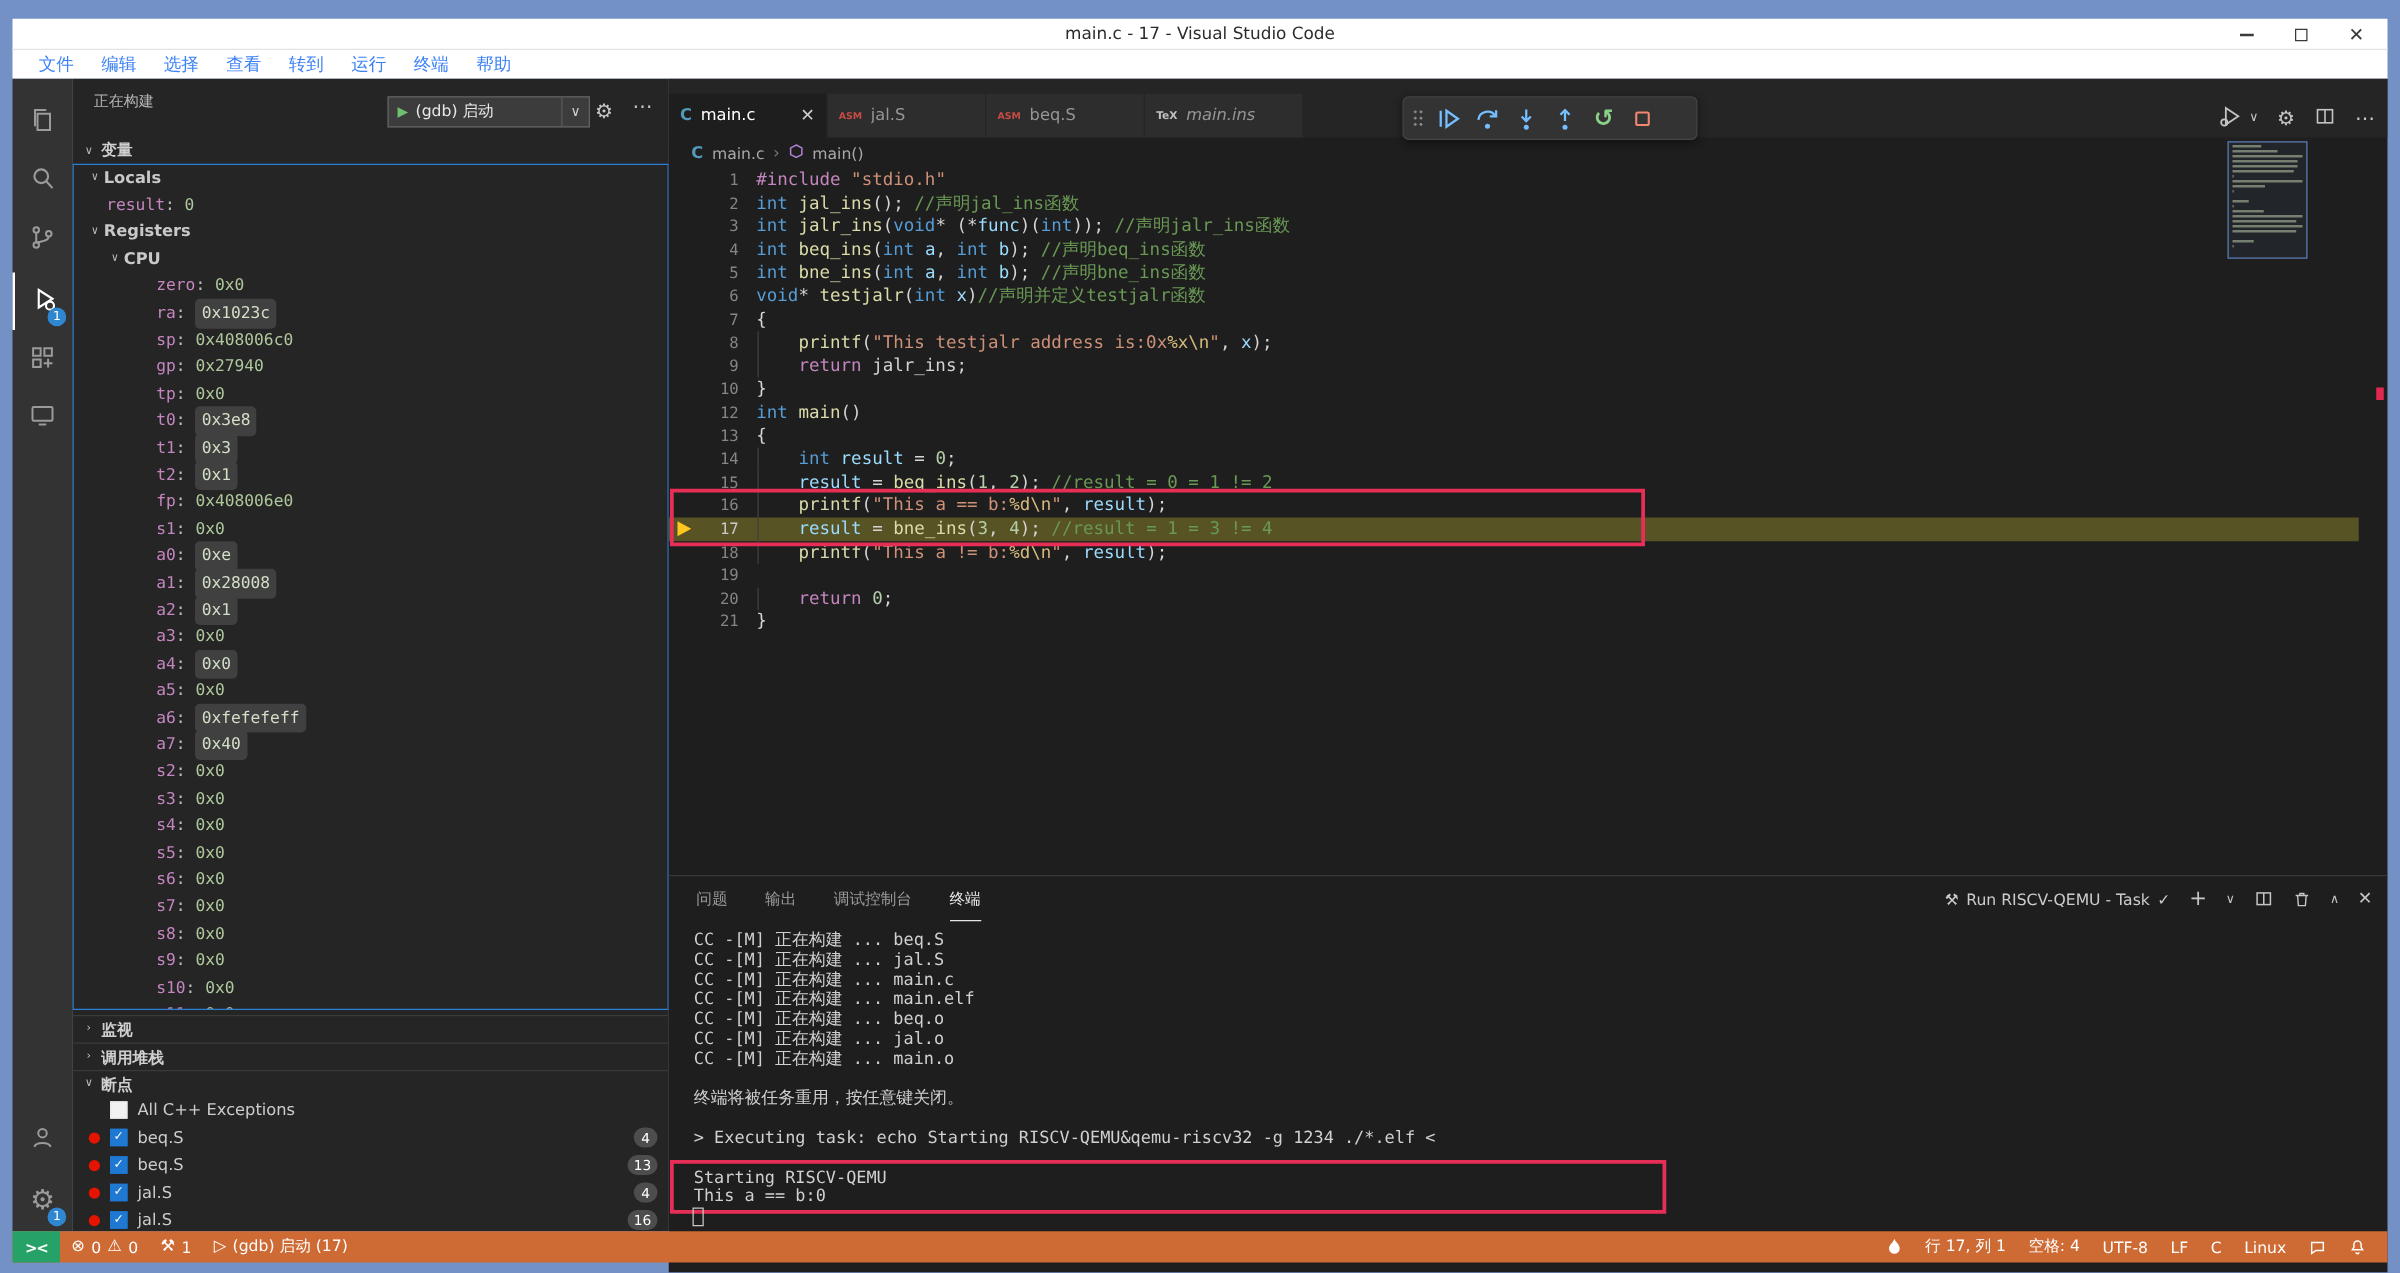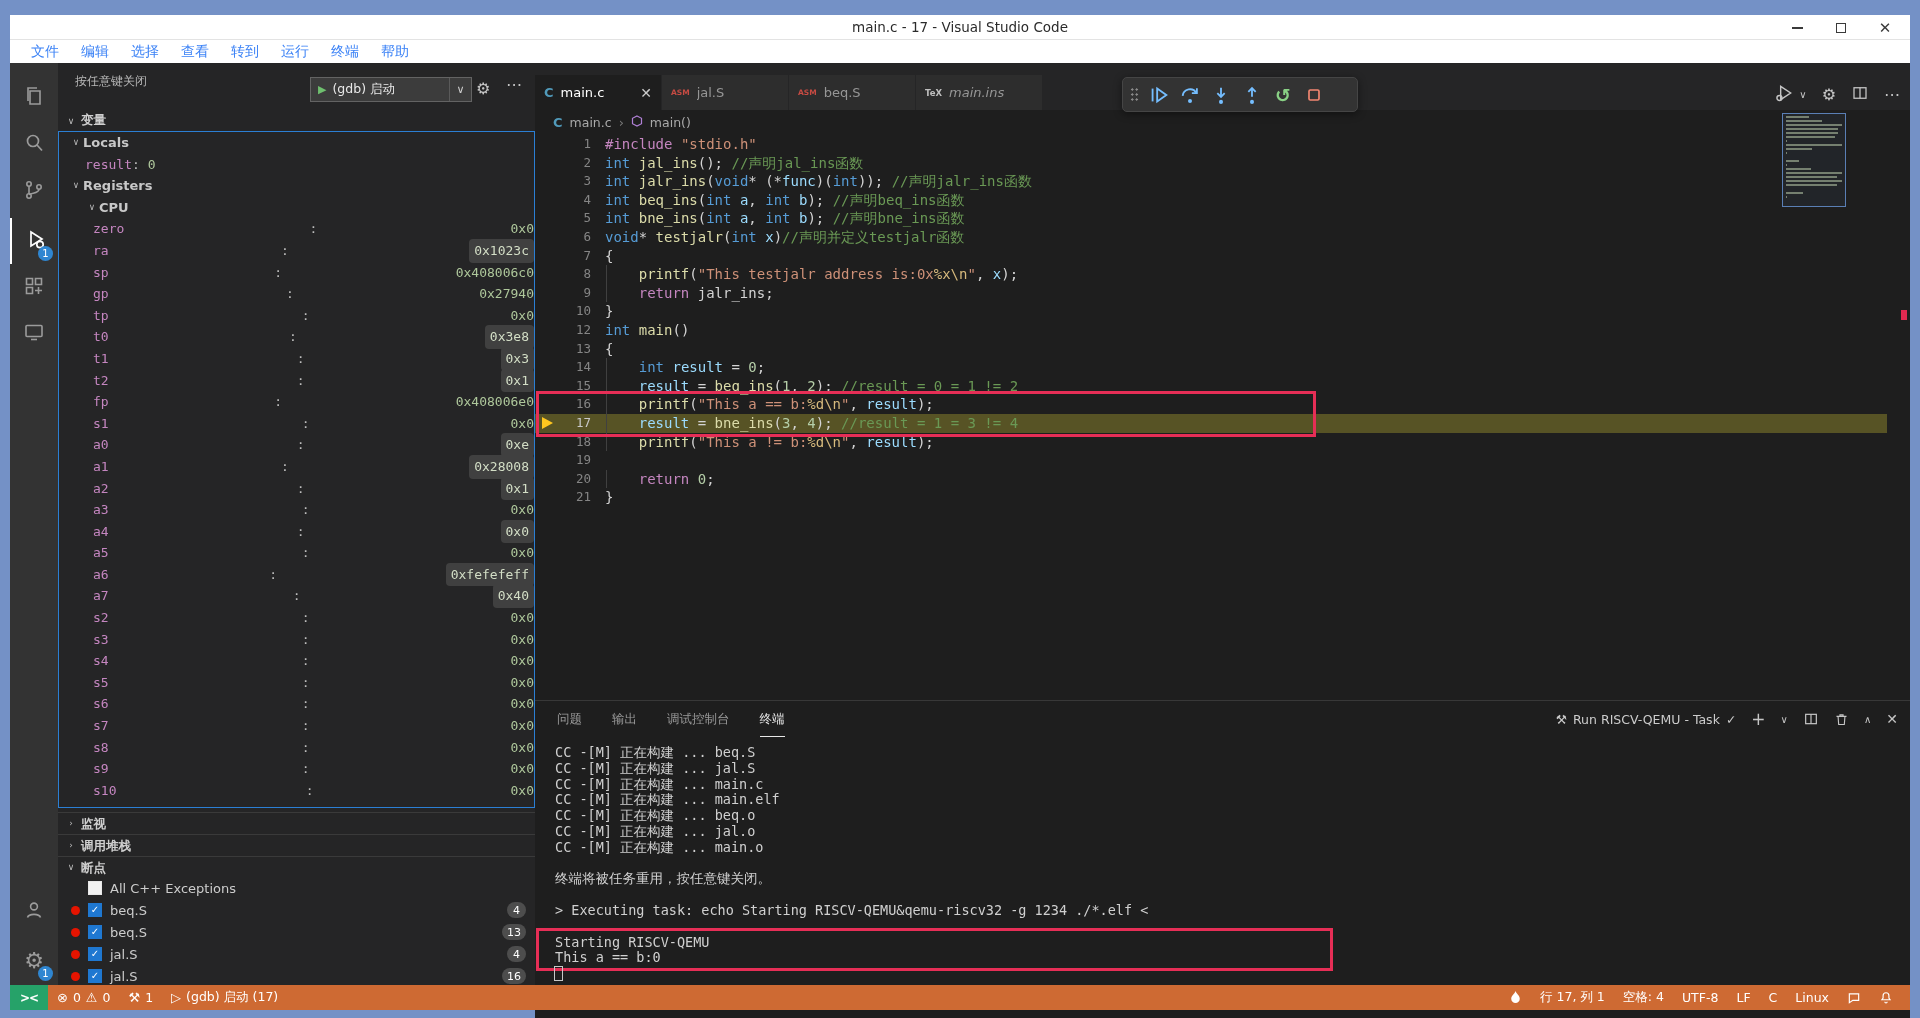--- a/index.html
+++ b/index.html
@@ -36,21 +36,21 @@
   .launch-play{color:#6fc06f;font-size:11px;}
   .launch-chevron{margin-left:auto;border-left:1px solid #5a5a5a;width:22px;height:100%;display:flex;align-items:center;justify-content:center;color:#cfcfcf;font-size:11px;}
   .hdr-gear{position:absolute;left:418px;top:16px;font-size:16px;color:#c5c5c5;}
   .hdr-dots{position:absolute;left:448px;top:12px;font-size:16px;color:#c5c5c5;letter-spacing:1px;}
   .var-header{position:absolute;left:0;top:47px;width:477px;height:21px;display:flex;align-items:center;
               font-size:12.5px;font-weight:bold;color:#cfcfcf;padding-left:6px;gap:3px;}
   .twy{display:inline-block;width:14px;text-align:center;font-size:9px;color:#bdbdbd;font-weight:normal;}
   .var-tree{position:absolute;left:0;top:68px;width:477px;height:677px;border:1px solid #2b7fd4;overflow:hidden;
             font-family:"DejaVu Sans Mono",monospace;font-size:13px;}
   .trow{height:21.6px;line-height:21.6px;white-space:pre;display:flex;align-items:center;}
-  .trow.l1{padding-left:10px;}  .trow.l2{padding-left:26px;}  .trow.l3{padding-left:34px;justify-content:space-between;}
+  .trow.l1{padding-left:10px;}  .trow.l2{padding-left:26px;}  .trow.l3{padding-left:66px;}
   .tlabel{font-family:"DejaVu Sans",sans-serif;font-weight:bold;color:#c8c8c8;font-size:13px;}
   .vname{color:#c586c0;}  .vcolon{color:#bdbdbd;}
   .vval{color:#aec79b;}
   .vval.hl{background:#404040;border-radius:4px;padding:1px 5px;color:#d3dec6;}
   .sb-sec{position:absolute;left:0;width:477px;height:22px;line-height:21px;display:flex;align-items:center;
           padding-left:6px;gap:3px;border-top:1px solid #3a3a3a;font-size:12.5px;font-weight:bold;color:#cfcfcf;}
   .bp-list{position:absolute;left:0;top:814px;width:477px;}
   .bp-row{height:22px;display:flex;align-items:center;padding-left:13px;gap:8px;font-size:13px;color:#cccccc;}
   .bp-dot{width:9px;height:9px;border-radius:50%;background:#e51400;flex:none;}
   .bp-dot.hidden{visibility:hidden;}
@@ -200,21 +200,21 @@
             <path d="M5.5 19.5c1.2-4.2 11.8-4.2 13 0"></path>
           </svg></span>
     </div>
     <div class="ab-item" style="top:875px">
       <span class="gear-glyph">⚙</span>
       <span class="ab-badge">1</span>
     </div>
   </div>
 
   <div class="sidebar">
-    <div class="sb-title">按任意键关闭</div>
+    <div class="sb-title">正在构建</div>
     <div class="launch-select">
       <span class="launch-play">▶</span>
       <span>(gdb) 启动</span>
       <span class="launch-chevron">∨</span>
     </div>
     <span class="hdr-gear">⚙</span>
     <span class="hdr-dots">⋯</span>
 
     <div class="var-header">
       <span class="twy">∨</span>

